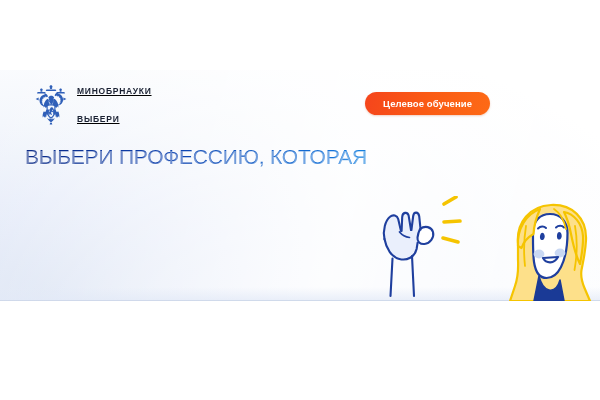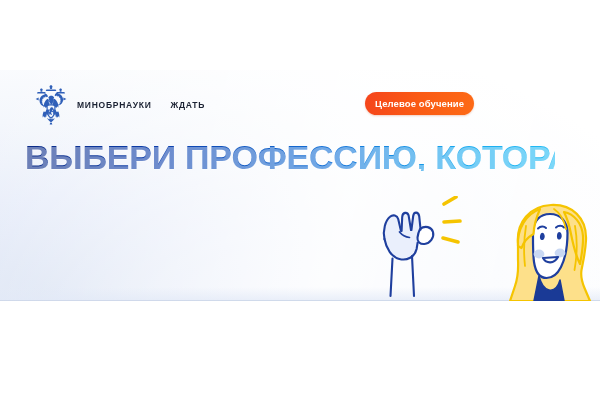--- a/index.html
+++ b/index.html
@@ -64,40 +64,41 @@
     align-items: center;
     gap: 9px;
   }
   .emblem {
     width: 34px;
     height: 42px;
     display: block;
   }
   .logo-text {
     display: flex;
-    flex-direction: row;
+    flex-direction: column;
     gap: 19px;
     padding-top: 1px;
+    text-decoration: underline;
   }
   .logo-line {
     font-size: 8.5px;
     font-weight: 700;
     letter-spacing: 0.75px;
     color: #1b2233;
     line-height: 1.05;
     white-space: nowrap;
   }
 
   
   .badge {
     position: absolute;
     left: 365px;
     top: 92px;
     height: 23px;
-    padding: 0 10px;
+    padding: 0 18px;
     display: flex;
     align-items: center;
     justify-content: center;
     border-radius: 12px;
     background: linear-gradient(100deg, #f5451c 0%, #fa5a14 48%, #fd6a16 100%);
     color: #ffffff;
     font-size: 9.5px;
     font-weight: 700;
     letter-spacing: 0.1px;
     white-space: nowrap;
@@ -105,22 +106,22 @@
   }
 
   
   .headline {
     position: absolute;
     left: 25px;
     top: 143px;
     width: 530px;
   }
   .headline-line {
-    font-size: 34px;
-    font-weight: 700;
+    font-size: 21px;
+    font-weight: 400;
     letter-spacing: -0.2px;
     line-height: 28px;
     white-space: nowrap;
     color: #0a2f8f;
     background-image: linear-gradient(92deg, #0b2a86 0%, #0d40ad 26%, #1472d8 58%, #18a9ef 82%, #23bdf5 100%);
     -webkit-background-clip: text;
     background-clip: text;
     -webkit-text-fill-color: transparent;
     text-shadow: 0 1px 0 rgba(255,255,255,0.4);
   }
@@ -183,21 +184,21 @@
           <path d="M9.6 27.6c-.8 1.8-1.1 3.8-.9 5.8l1.2-1.3.3 1.6 1-1.4.5 1.5.7-1.5.3-4.1z"></path>
           <path d="M24.4 27.6c.8 1.8 1.1 3.8.9 5.8l-1.2-1.3-.3 1.6-1-1.4-.5 1.5-.7-1.5-.3-4.1z"></path>
 
           <path d="M13.2 34.6c1.2 1.6 2.5 2.9 3.8 3.9 1.3-1 2.6-2.3 3.8-3.9l-1.1-.2-.8 1-.6-1.1-1.1 1.2-.2-1.3-1.1 1.3-.6-1.2-.9 1-.6-1z"></path>
           <path d="M16.2 38.8h1.6l.5 1.6h-2.6z"></path>
         </g>
       </svg>
     </span>
     <span class="logo-text">
       <span class="logo-line">МИНОБРНАУКИ</span>
-      <span class="logo-line">ЖДАТЬ</span>
+      <span class="logo-line">ВЫБЕРИ</span>
     </span>
   </div>
 
   <div class="badge">Целевое обучение</div>
 
   <div class="headline">
     <div class="headline-line">ВЫБЕРИ ПРОФЕССИЮ, КОТОРАЯ</div>
   </div>
 
   <div class="illustration">

